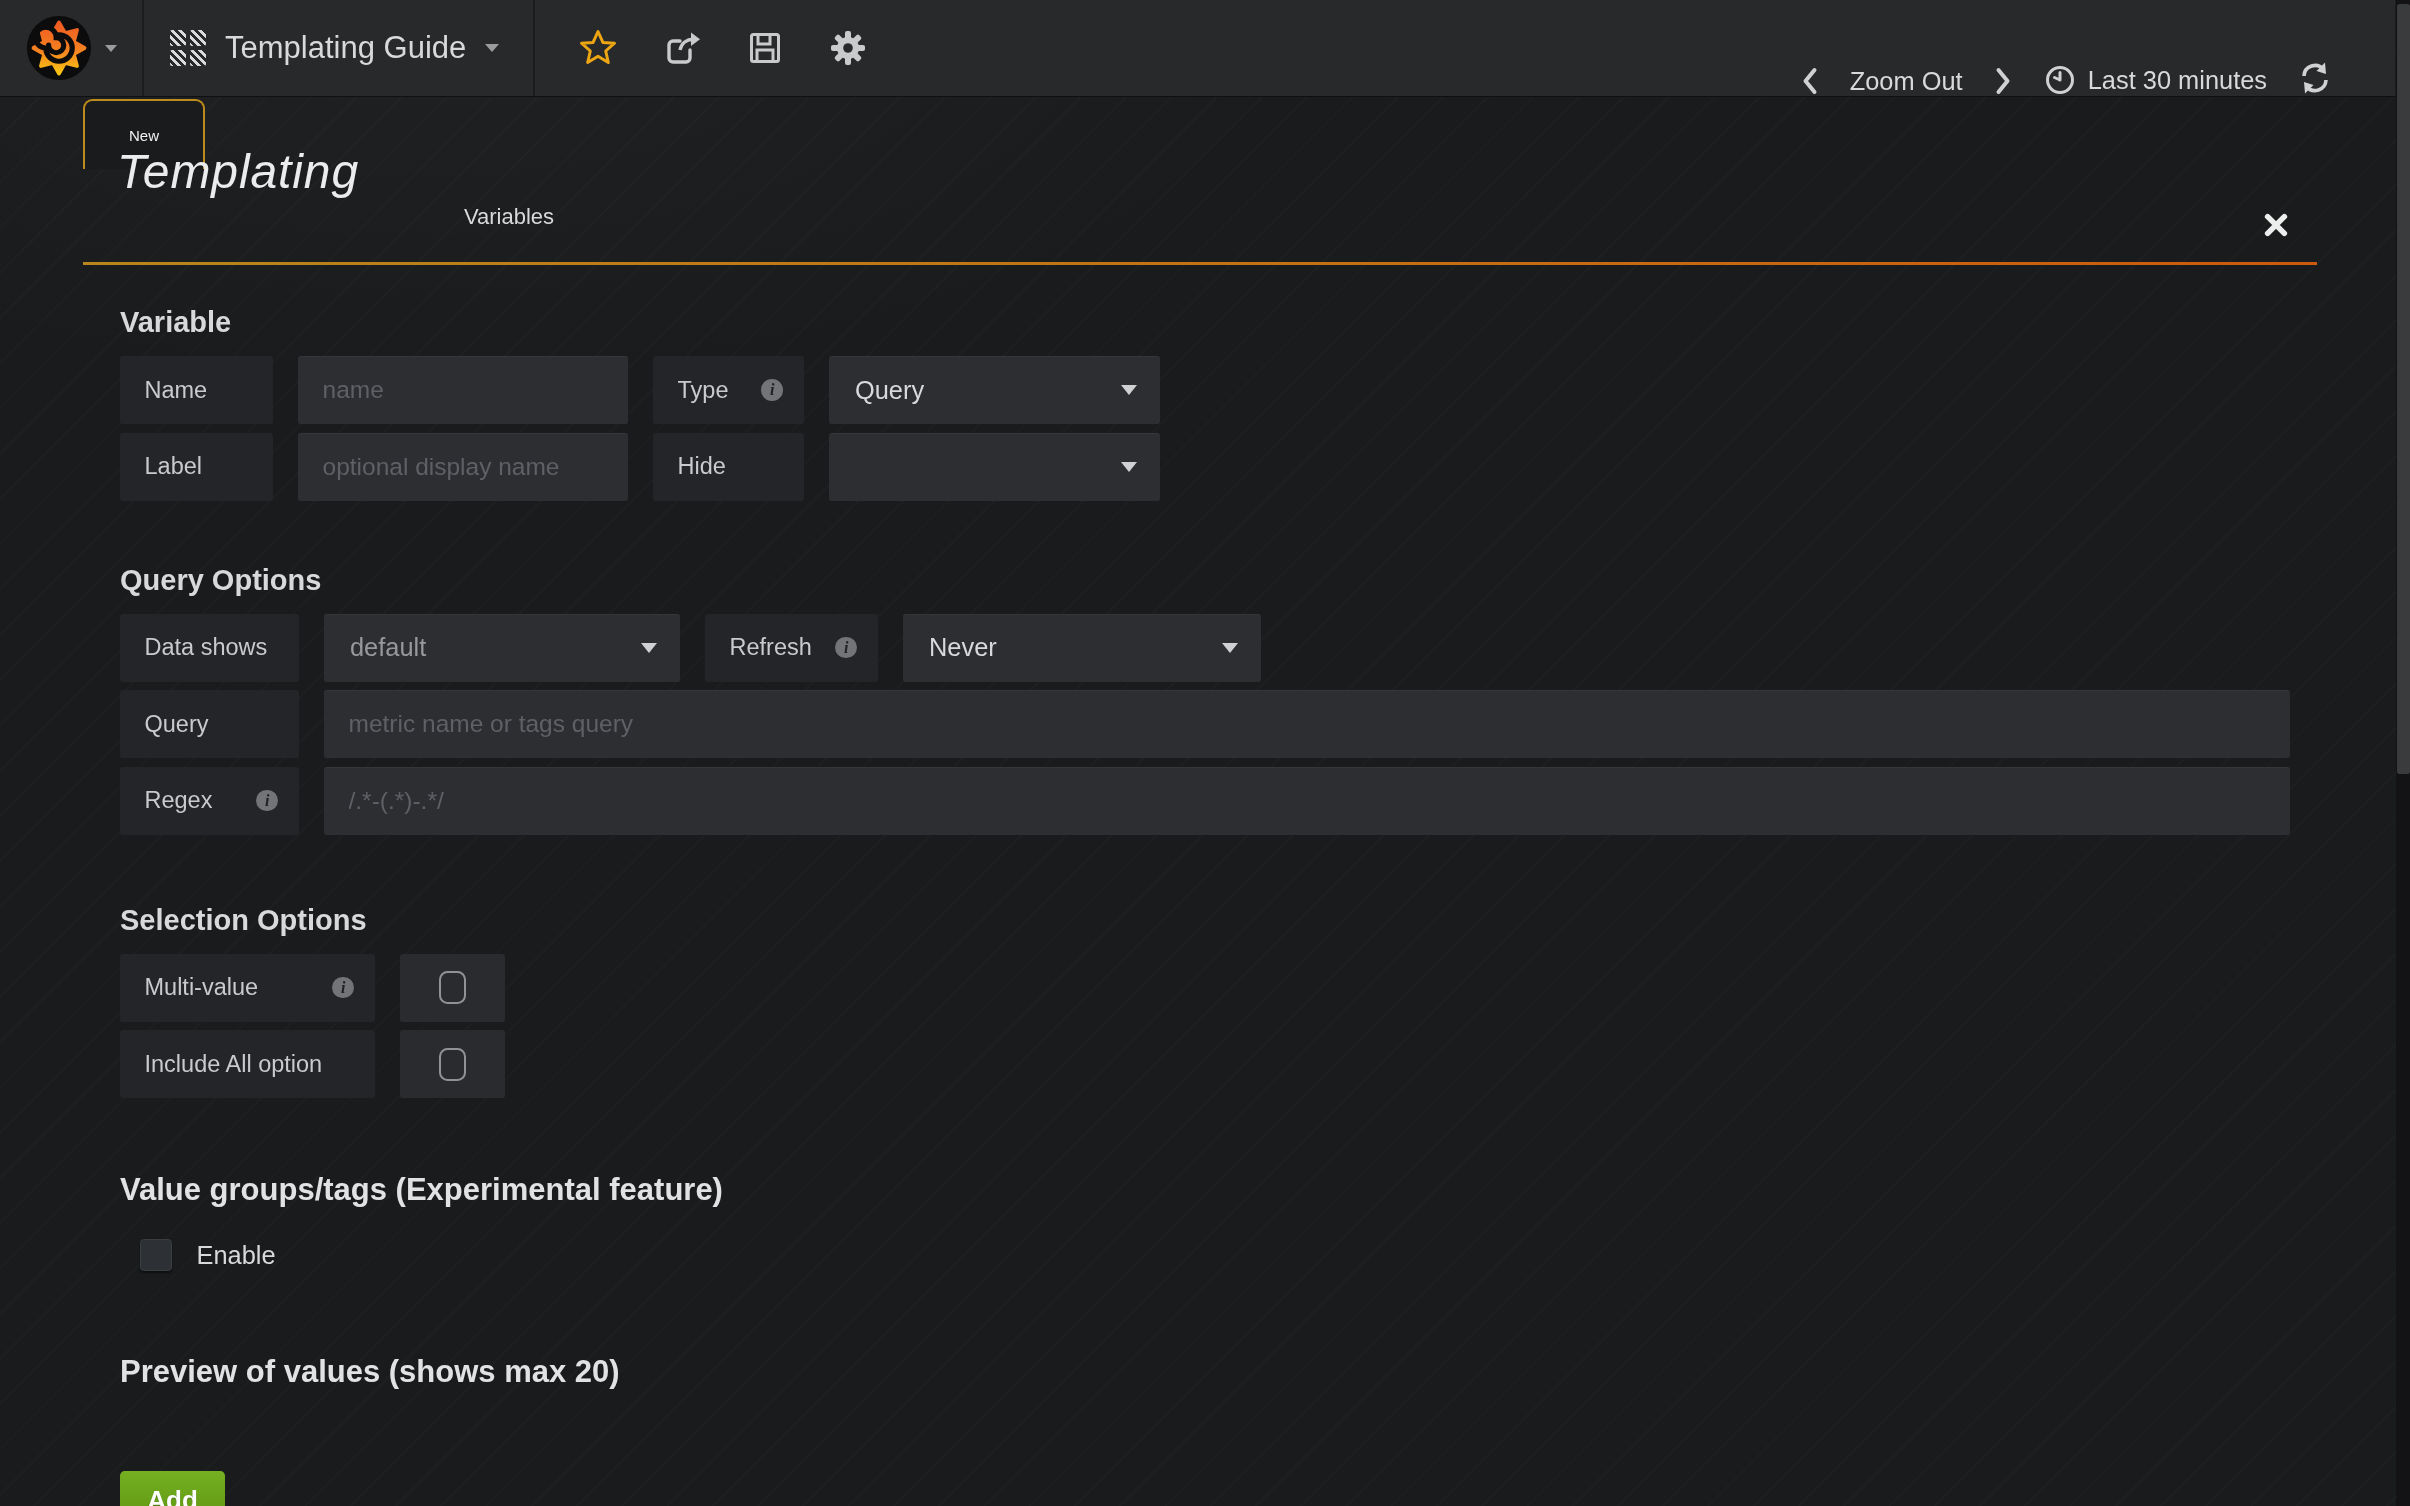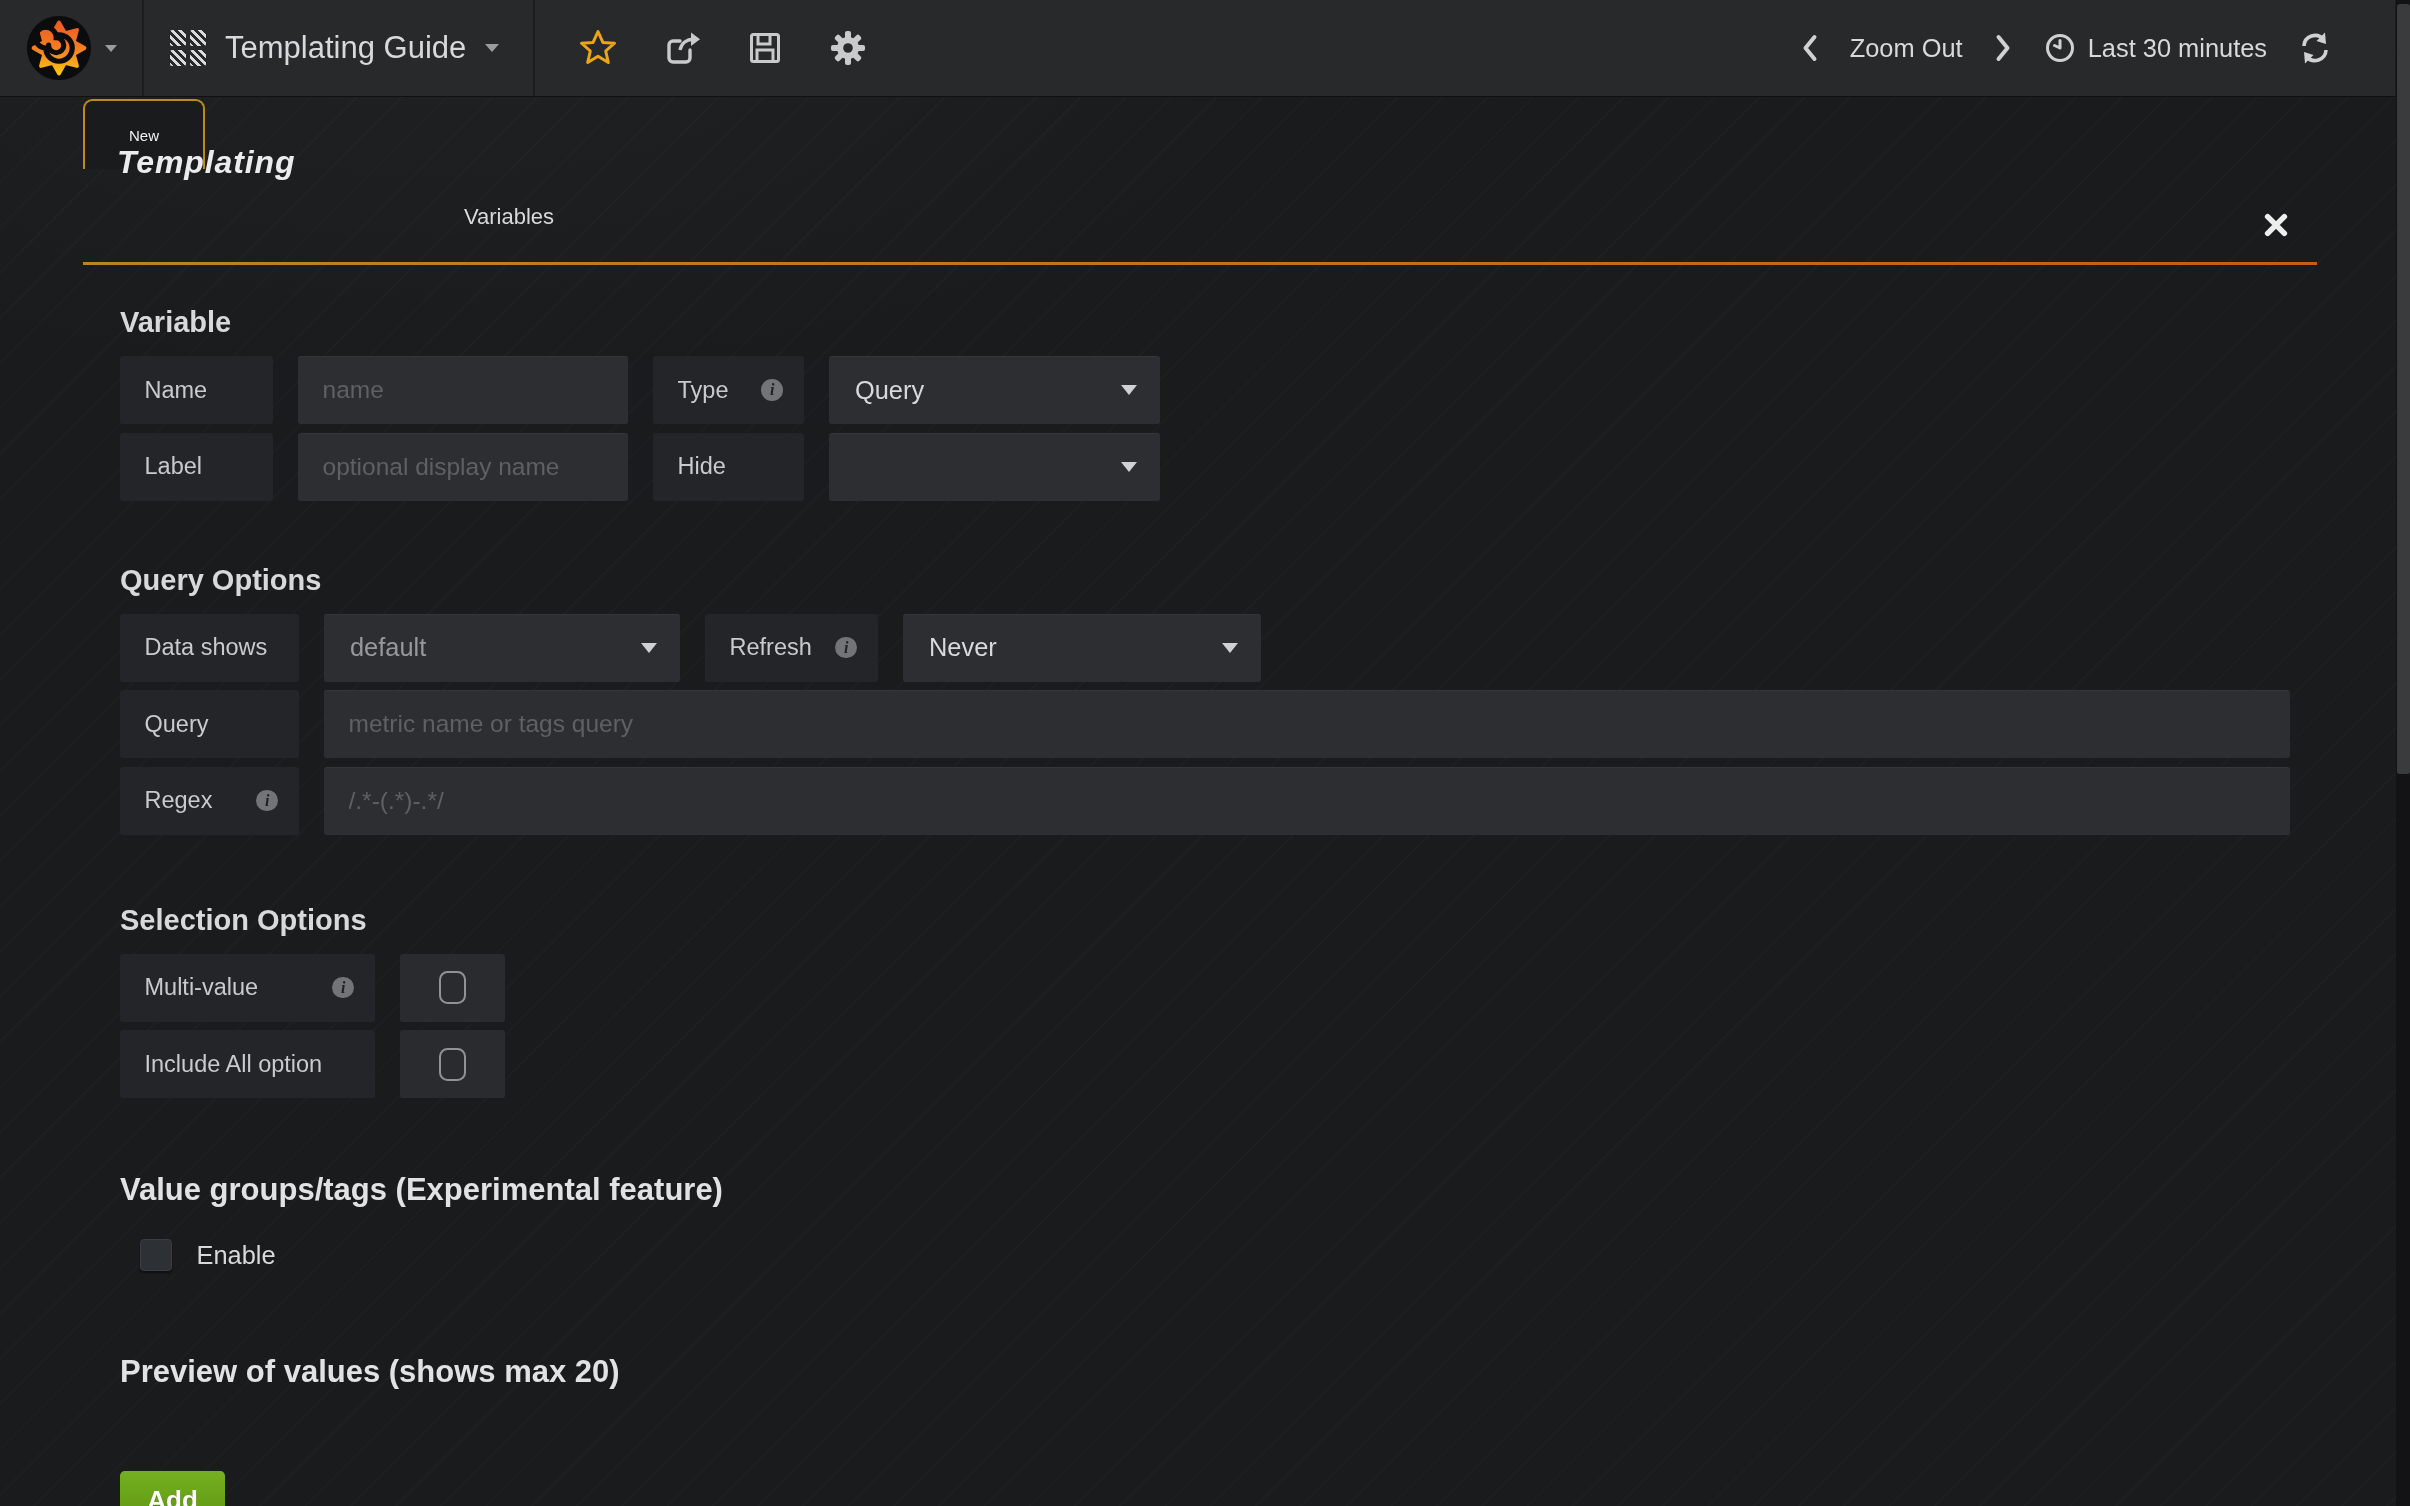--- a/index.html
+++ b/index.html
@@ -23,35 +23,35 @@
   }
   .nav-sep{ border-right:2.8px solid #1b1c1e; }
   .nav-logo{ width:144px; display:flex; align-items:center; justify-content:center; gap:11.3px; cursor:pointer; }
   .nav-dash{ width:391px; display:flex; align-items:center; padding:0 26px; gap:19px; cursor:pointer; }
   .nav-title{ font-size:31px; color:#d8d9da; white-space:nowrap; }
   .caret-down-sm{ width:0; height:0; border-left:7.5px solid transparent; border-right:7.5px solid transparent; border-top:8.5px solid #9b9c9e; }
   .grid-icon{ width:36px; height:36px; display:grid; grid-template-columns:1fr 1fr; grid-template-rows:1fr 1fr; gap:3.8px; }
   .grid-icon span{ border-radius:1.9px; background:repeating-linear-gradient(45deg,#d9dadb 0 2.4px, rgba(0,0,0,0) 2.4px 5.6px); }
   .nav-actions{ display:flex; align-items:center; gap:44px; padding-left:43px; }
   .icon-btn{ display:flex; align-items:center; justify-content:center; cursor:pointer; background:none; border:none; }
-  .nav-right{ margin-left:auto; display:flex; align-items:center; gap:30px; padding-right:62px; }
+  .nav-right{ margin-left:auto; display:flex; align-items:flex-end; gap:30px; padding-right:62px; }
   .nav-text-btn{ font-size:25.4px; color:#d8d9da; background:none; border:none; cursor:pointer; white-space:nowrap; }
   .time-picker{ display:flex; align-items:center; gap:12.2px; cursor:pointer; }
 
   
   .scrollbar{ position:absolute; top:0; right:0; width:15px; height:1507px; background:#131315; z-index:9; }
   .scrollbar .thumb{ position:absolute; top:3.8px; left:0.9px; width:13px; height:770px; background:#3a3b3d; border-radius:2.8px; }
 
   
   .content{ position:absolute; top:99px; left:0; right:15px; bottom:0; padding:0 79px 0 83px; overflow:hidden; }
 
   .tab-header{ position:relative; height:166px; }
   .tab-underline{ position:absolute; left:0; right:0; bottom:0; height:2.8px;
     background:linear-gradient(90deg,#b8861c 0%, #c47113 55%, #cc5a0e 100%); }
-  .panel-title{ position:absolute; left:34px; top:45px; font-size:32px; font-style:italic; color:#ececee; font-weight:700; letter-spacing:0.9px; }
+  .panel-title{ position:absolute; left:34px; top:45px; font-size:48px; font-style:italic; color:#ececee; font-weight:400; letter-spacing:0.9px; }
   .tab-item{ position:absolute; top:105px; font-size:22px; color:#d8d9da; cursor:pointer; }
   .tab-variables{ left:360px; width:132px; text-align:center; }
   .tab-new{
     left:517px; top:96px; width:122px; height:70px;
     background:#1a1b1c; border:2.8px solid #bd8a1e; border-bottom:none;
     border-radius:9.4px 9.4px 0 0; display:flex; align-items:center; justify-content:center;
     color:#f2f2f3; z-index:2;
   }
   .close-btn{ position:absolute; right:28px; top:113px; background:none; border:none; cursor:pointer; }
 

